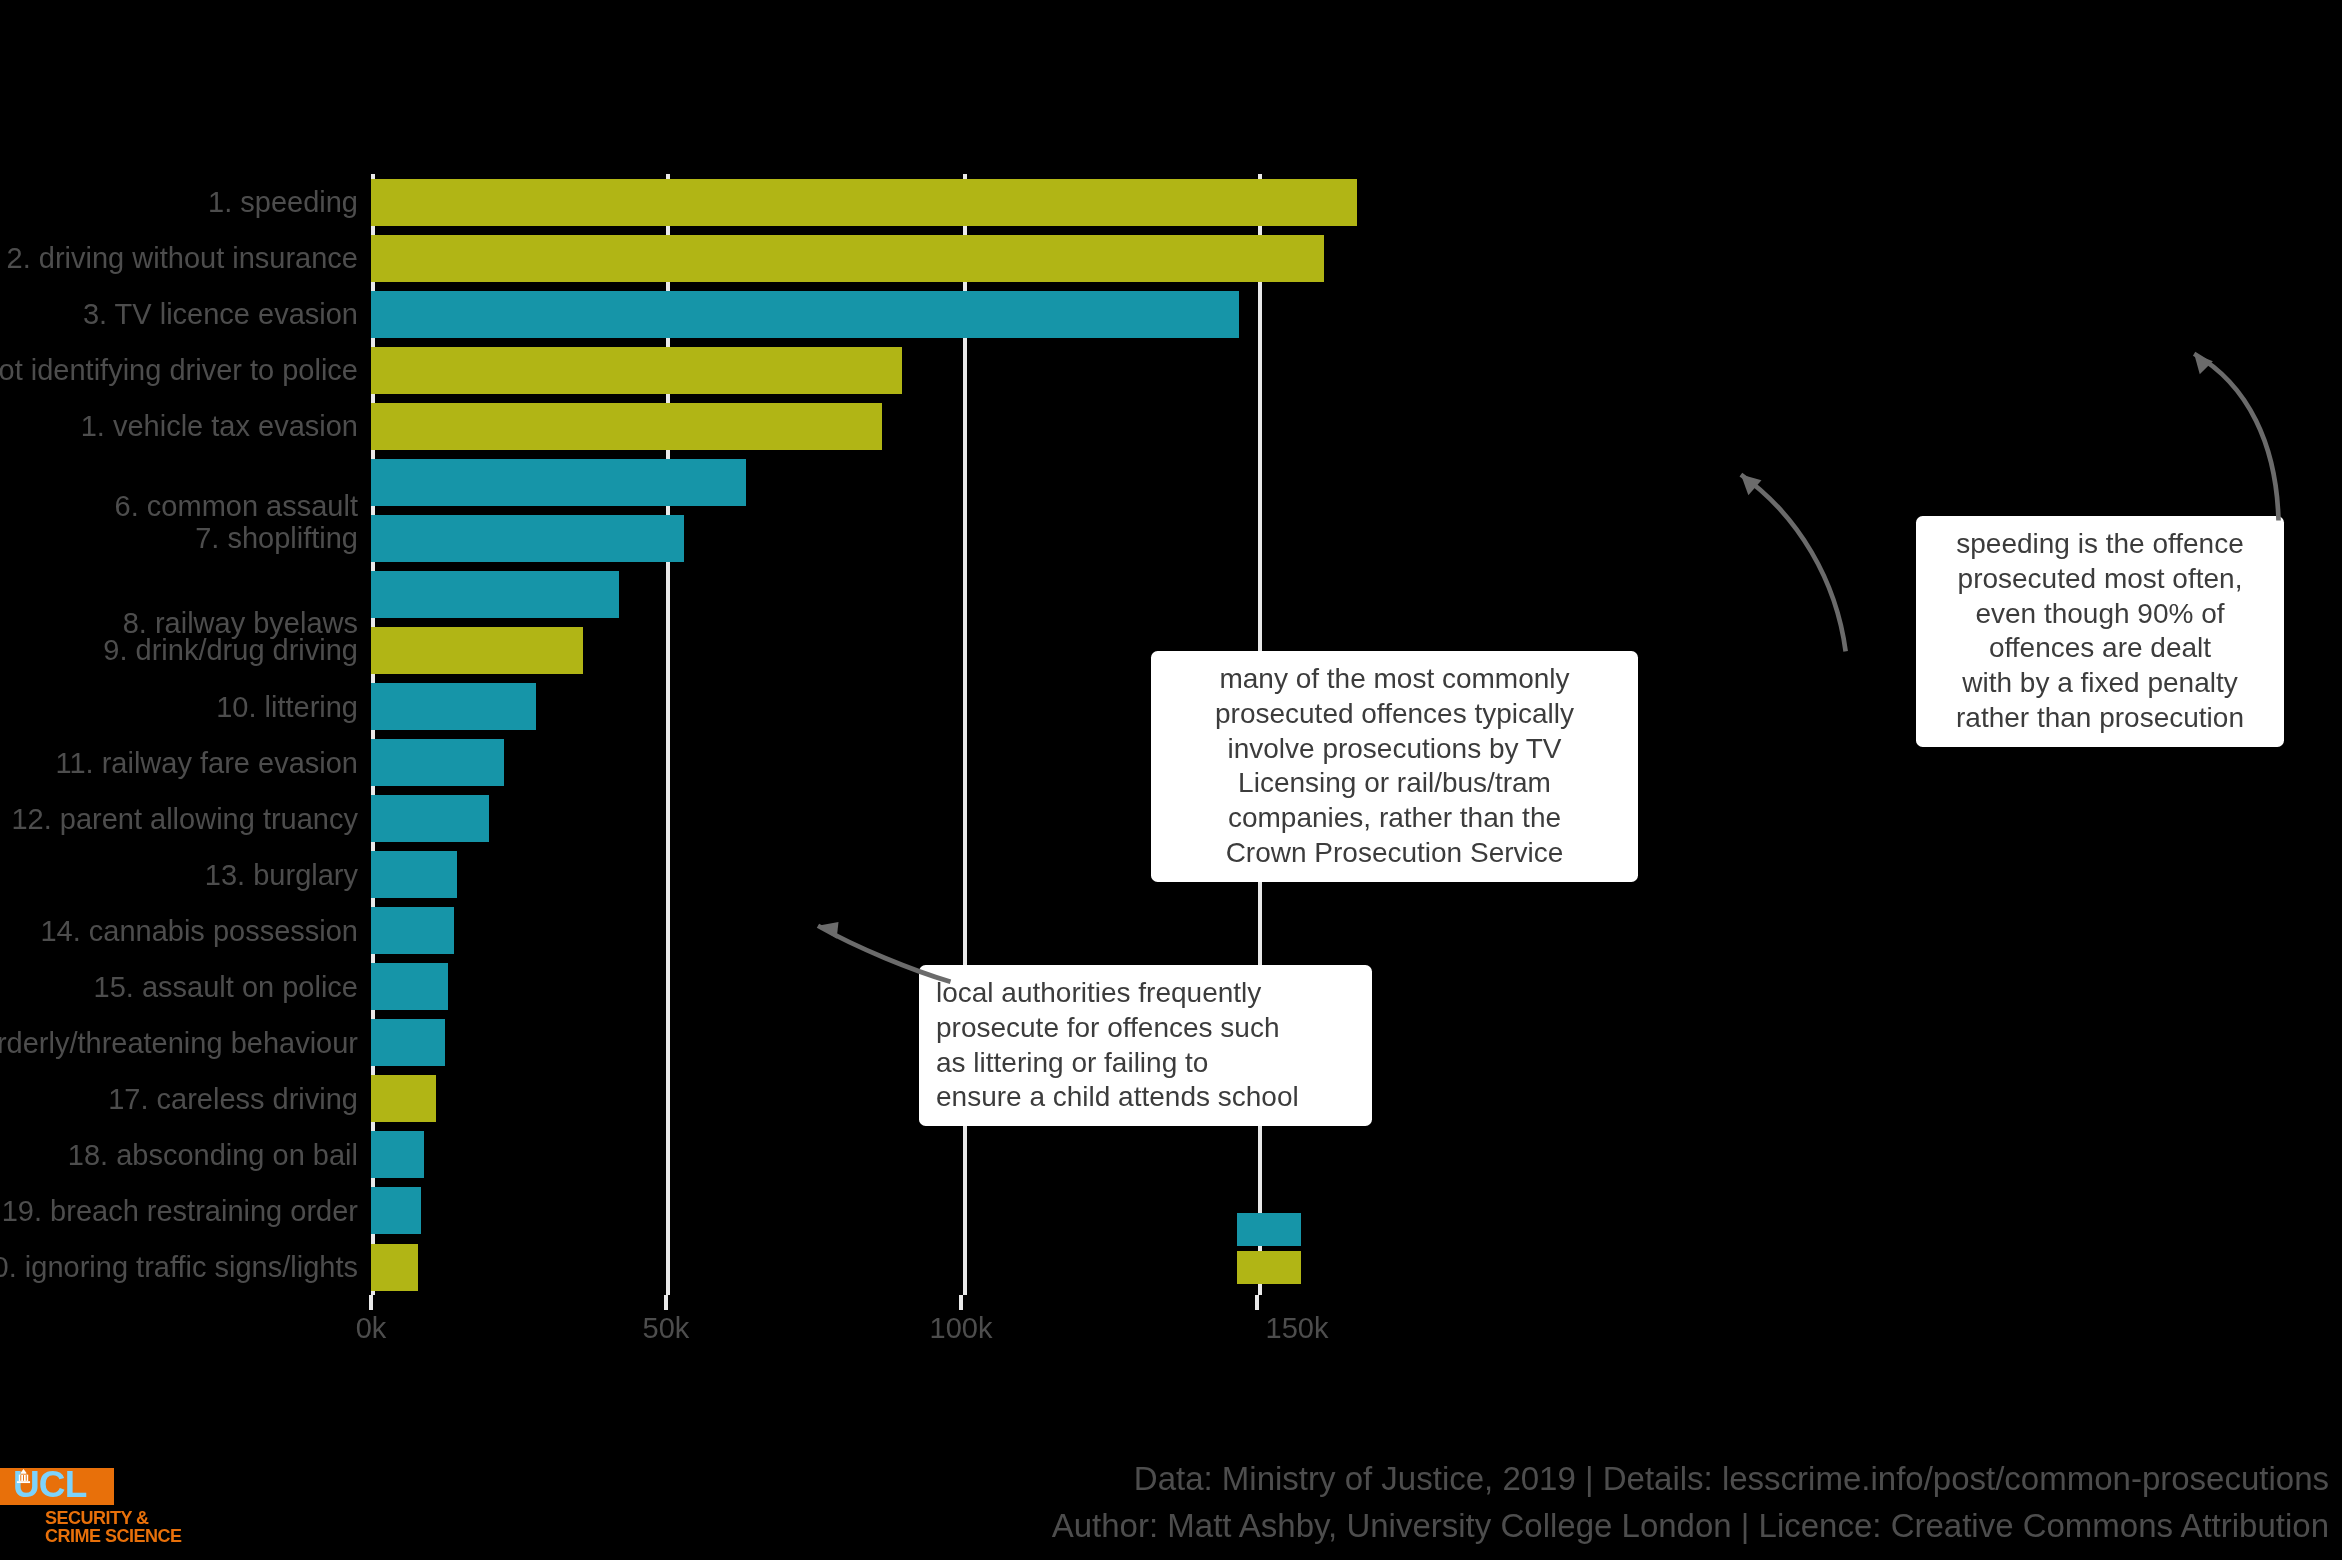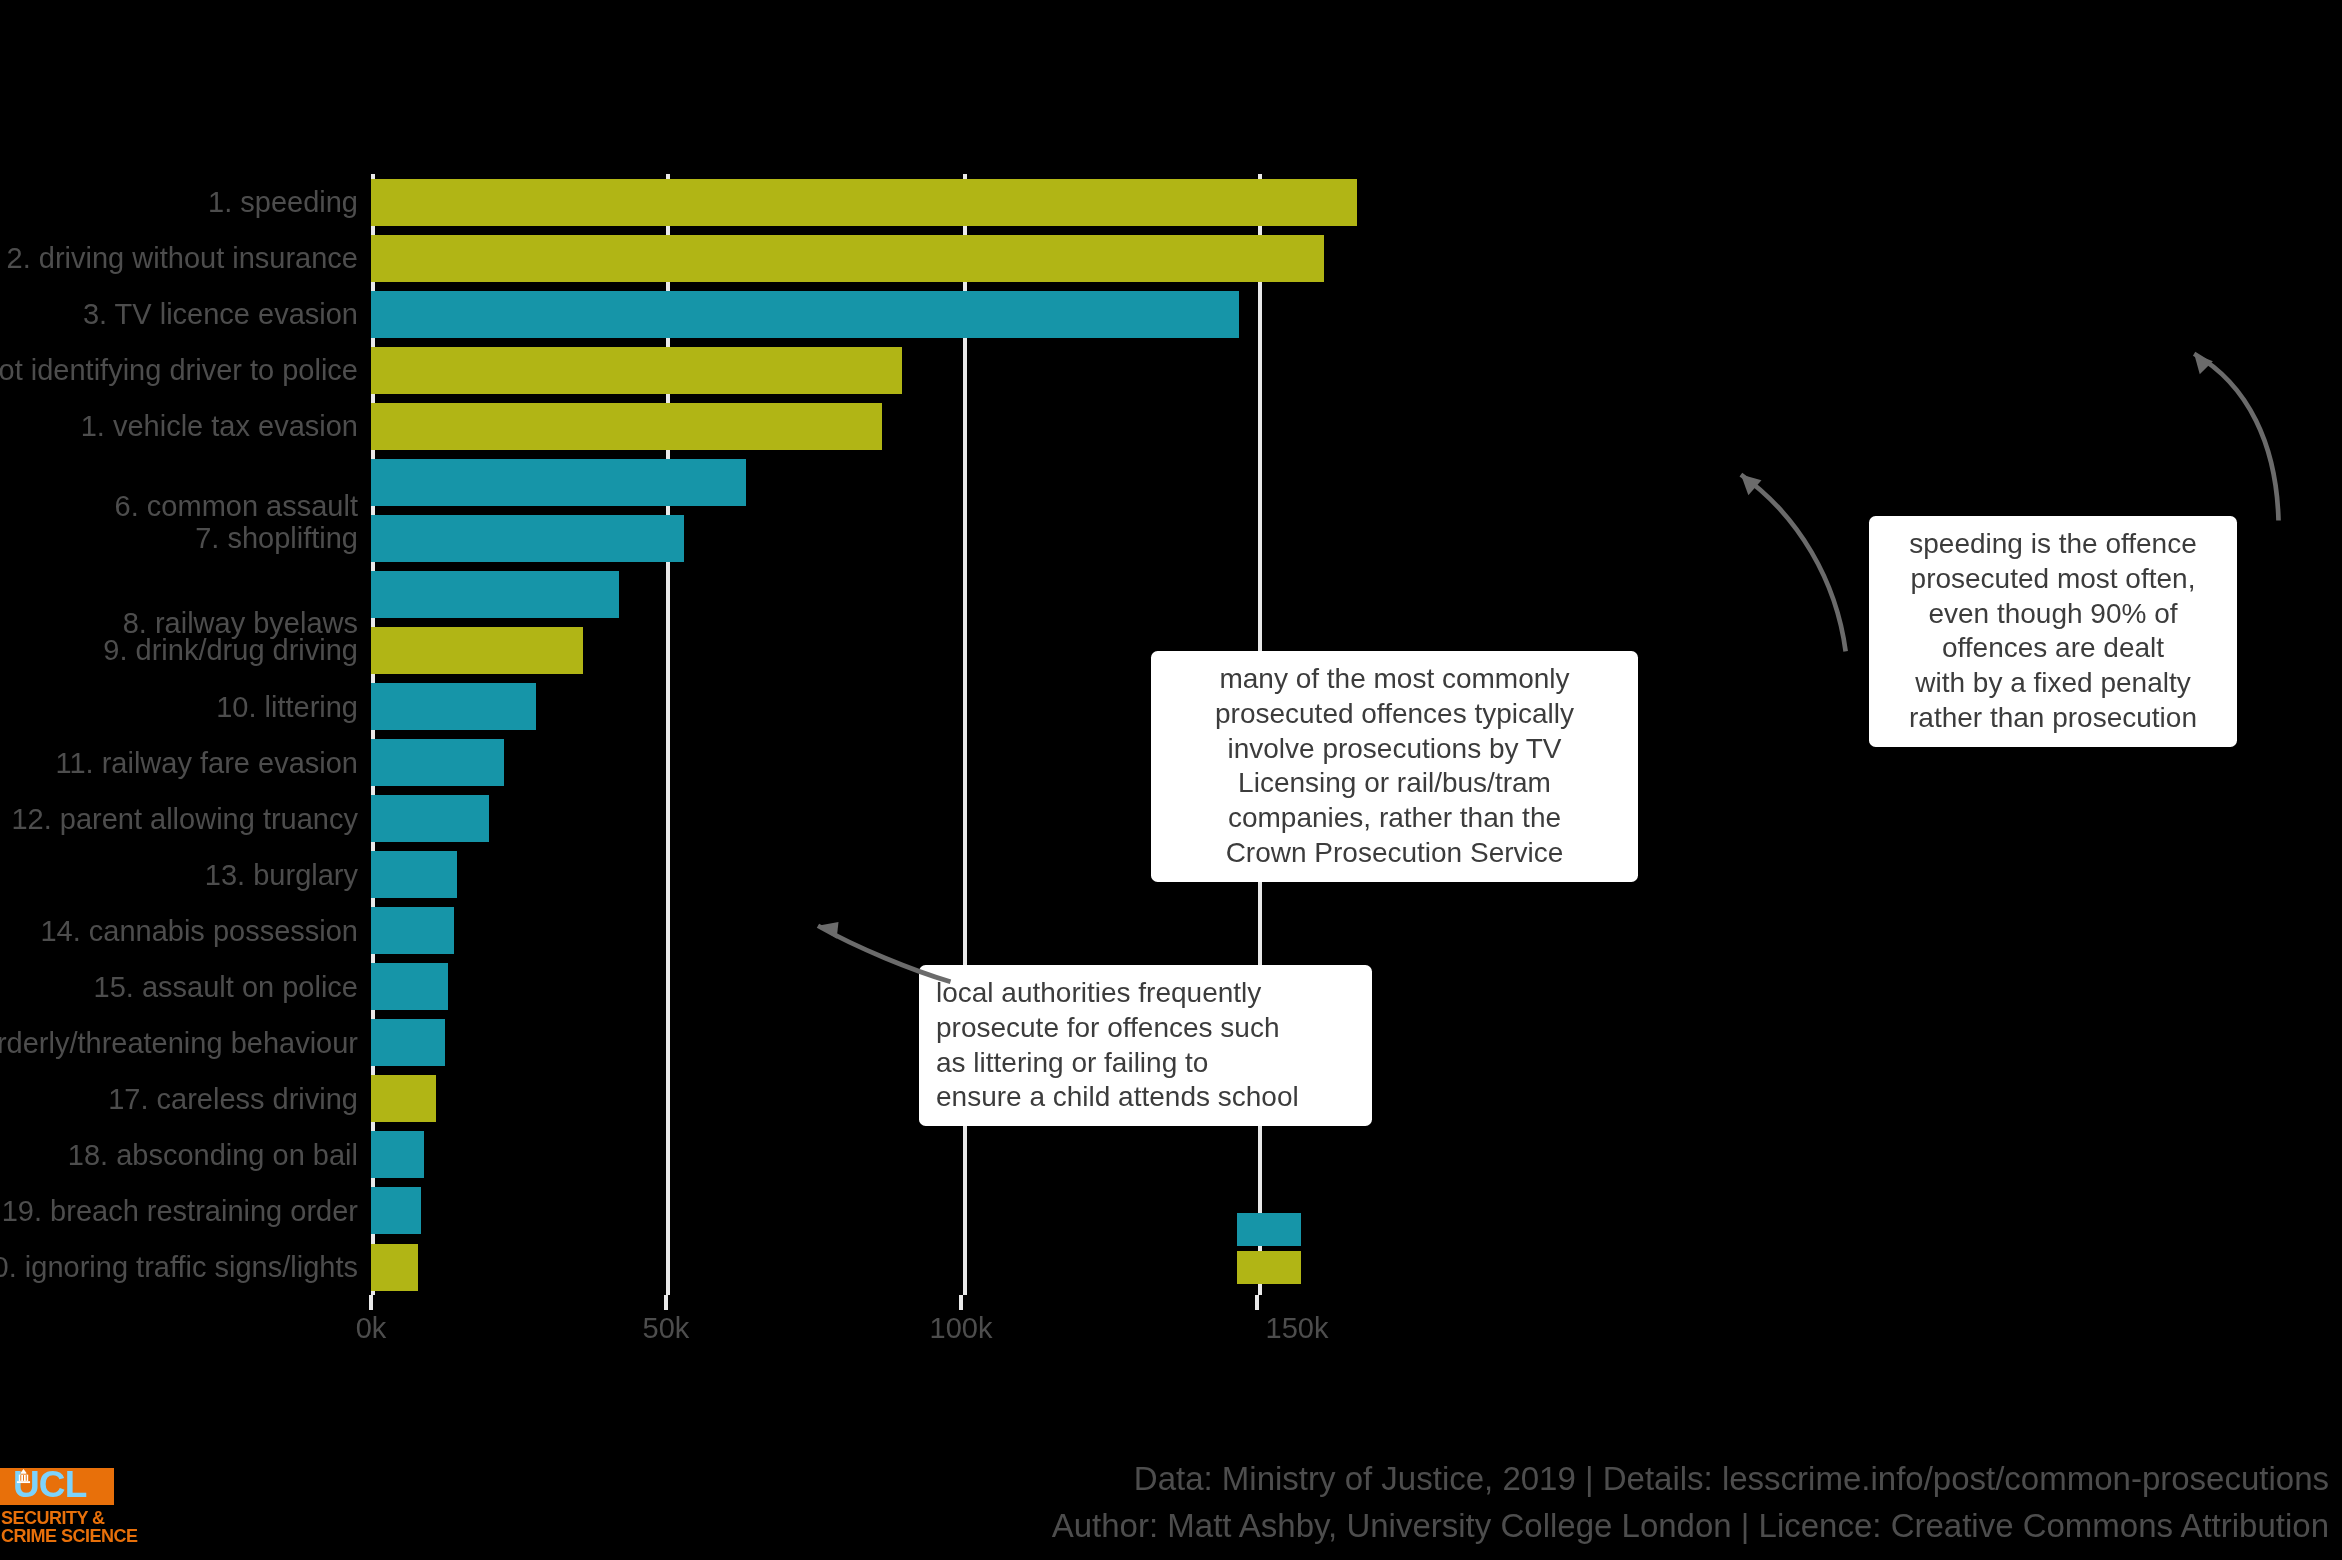--- a/index.html
+++ b/index.html
@@ -43,21 +43,21 @@
   .footer{position:absolute;right:13px;bottom:11.2px;text-align:right;
           color:#4d4d4d;font-size:33px;line-height:1.42;}
 
   
   .logo{position:absolute;left:0;bottom:0;width:122px;height:101px;}
   .logo-block{position:absolute;left:0;top:7.5px;width:114px;height:37px;background:#e8700a;}
   .logo-ucl{position:absolute;left:13px;top:5.6px;font-size:37px;font-weight:bold;
             color:#7dd3fc;letter-spacing:-0.9px;line-height:37px;font-family:"Liberation Sans",sans-serif;}
   .logo-dome{position:absolute;left:15px;top:9.4px;width:17px;height:15px;}
   .logo-l1,.logo-l2{position:absolute;left:0.9px;color:#e8700a;font-weight:bold;
-            font-size:18px;line-height:19px;letter-spacing:-0.5px;white-space:nowrap;}
+            font-size:18px;line-height:19px;letter-spacing:-0.5px;white-space:nowrap;padding-left:44px;}
   .logo-l1{top:49px;}
   .logo-l2{top:67px;}
 </style>
 </head>
 <body>
 
 <div class="plot">
 
   <div class="chart-area">
     <div class="gridline" style="left:0px;"></div>
@@ -158,21 +158,21 @@
       <div class="xticklabel" style="left: 666px;">50k</div>
       <div class="xtick" style="left: 959px;"></div>
       <div class="xticklabel" style="left: 961px;">100k</div>
       <div class="xtick" style="left: 1255px;"></div>
       <div class="xticklabel" style="left: 1297px; text-align: center;">150k</div>
     </div>
 
   <div class="key-swatch" style="left:1237px;top:1213px;background:#1695a8;"></div>
   <div class="key-swatch" style="left:1237px;top:1251px;background:#b1b515;"></div>
 
-  <div class="callout" style="left:1869px;top:516px;width:368px;">
+  <div class="callout" style="left:1916px;top:516px;width:368px;">
     <div>speeding is the offence</div>
     <div>prosecuted most often,</div>
     <div>even though 90% of</div>
     <div>offences are dealt</div>
     <div>with by a fixed penalty</div>
     <div>rather than prosecution</div>
   </div>
 
   <div class="callout left-align" style="left:919px;top:965px;width:453px;">
     <div>local authorities frequently</div>

